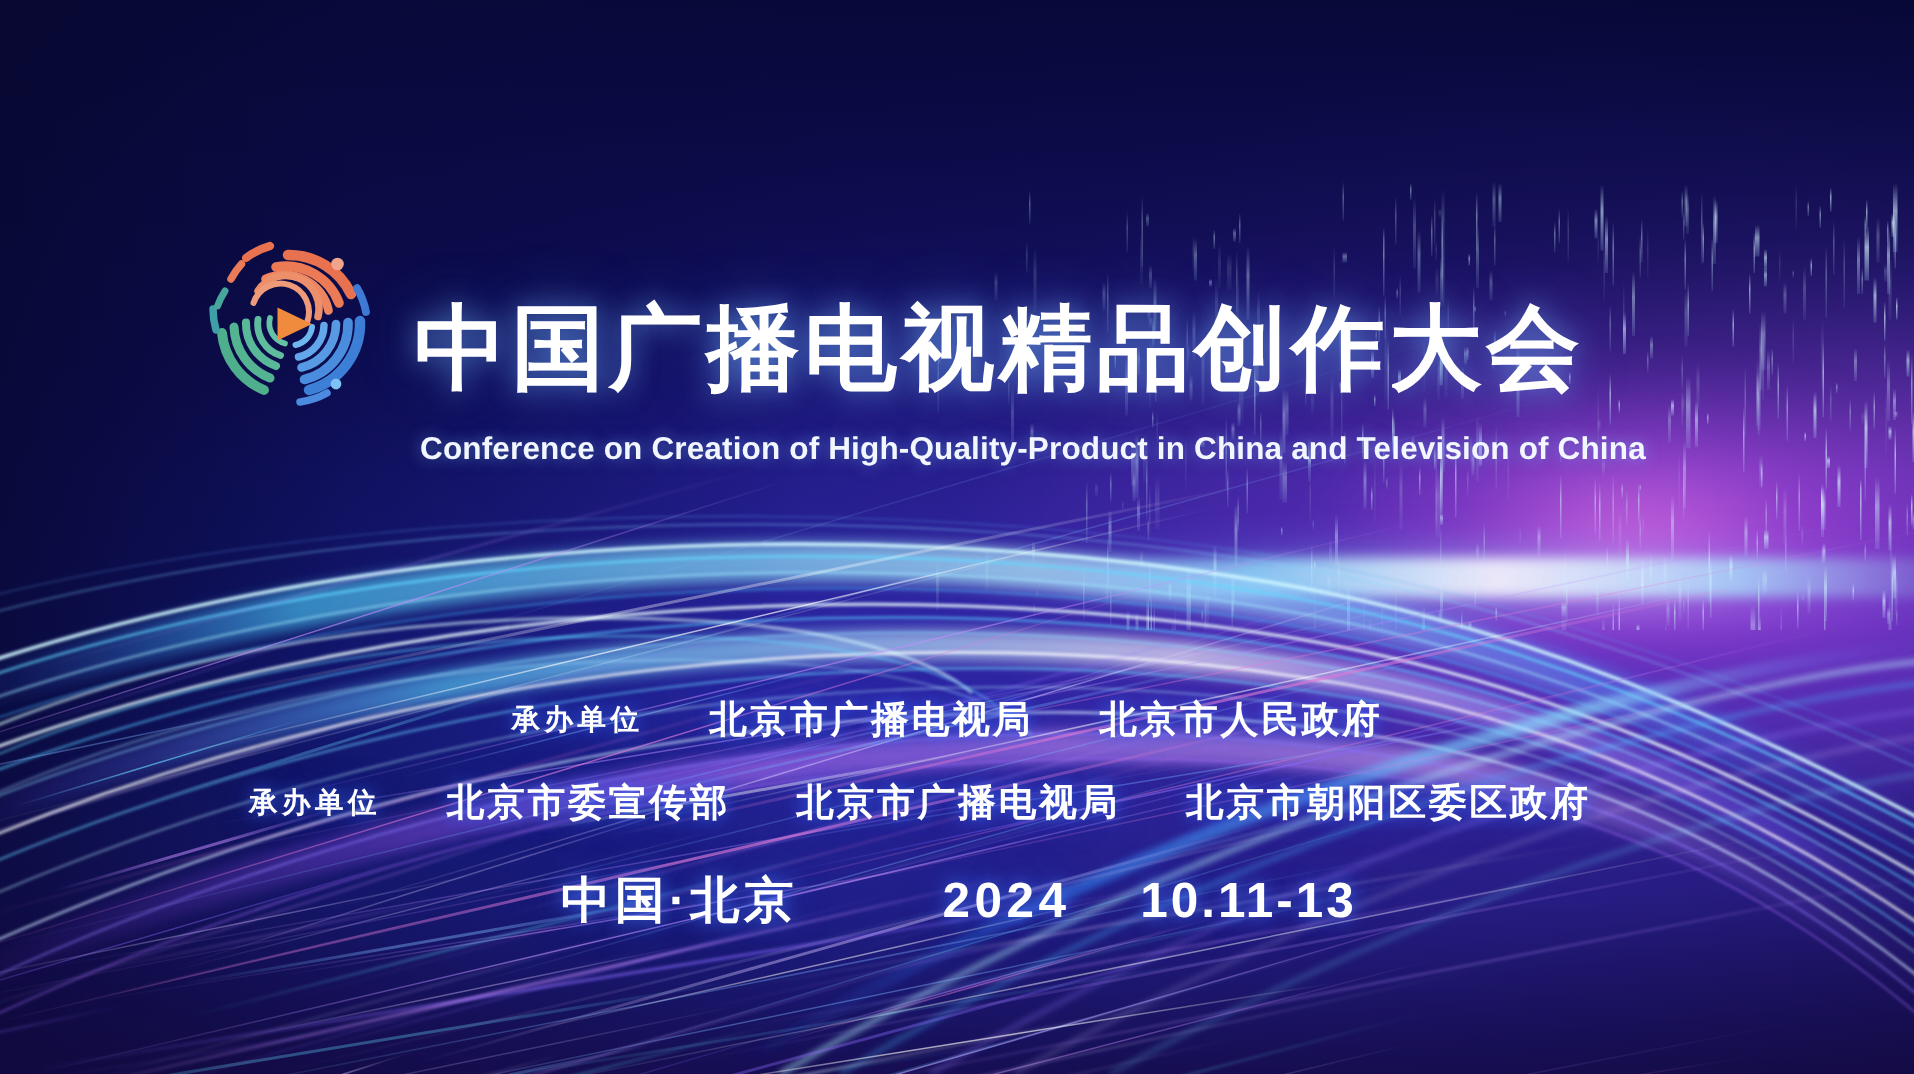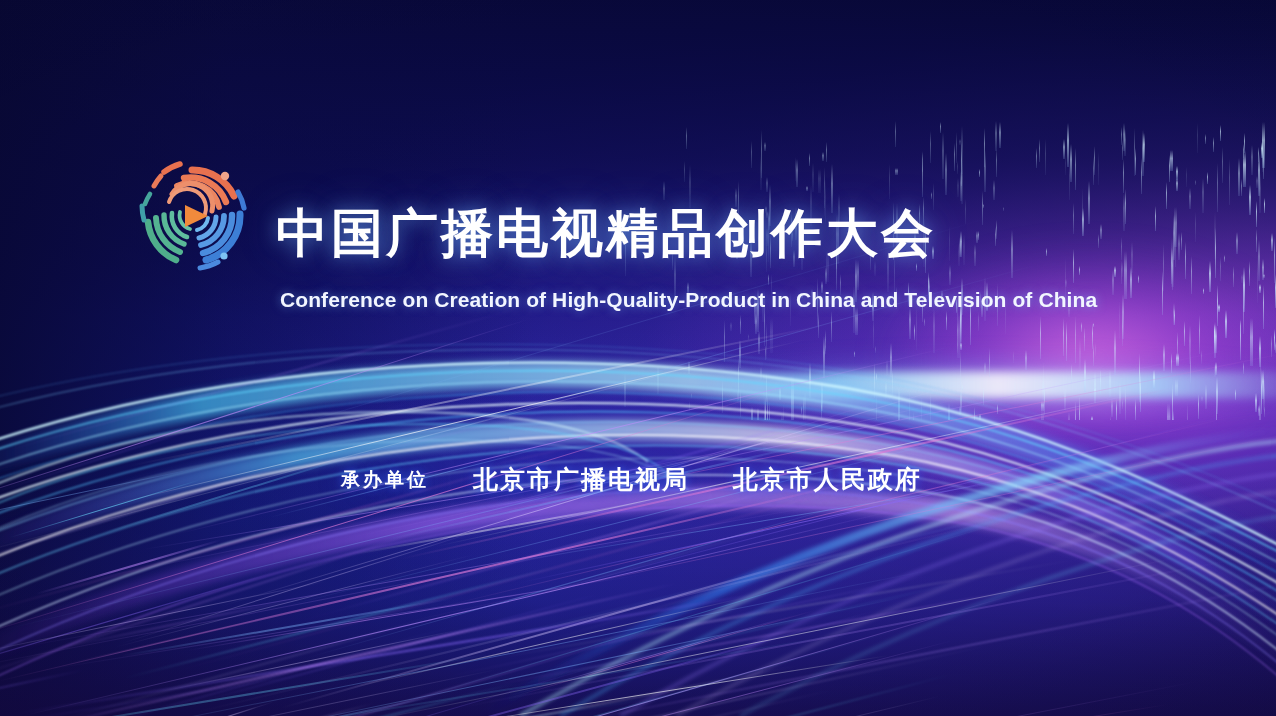--- a/index.html
+++ b/index.html
@@ -64,21 +64,21 @@
   #logo-word{
     position:absolute;left:0;top:112px;width:132px;text-align:center;
     font-size:27px;font-weight:bold;letter-spacing:1.5px;color:#e8806f;
     font-family:"Liberation Sans","DejaVu Sans",sans-serif;
     text-shadow:0 0 8px rgba(232,128,111,0.45);
   }
 
   
   #title-cn{
     position:absolute;left:276px;top:196px;
-    font-size:52px;line-height:74px;font-weight:bold;color:#ffffff;
+    font-size:62px;line-height:74px;font-weight:bold;color:#ffffff;
     letter-spacing:3px;white-space:nowrap;
     text-shadow:0 0 18px rgba(120,190,255,0.55),0 0 40px rgba(90,140,255,0.35);
   }
   #title-en{
     position:absolute;left:280px;top:288px;
     font-size:21px;font-weight:bold;color:#f2f6ff;letter-spacing:0.1px;
     white-space:nowrap;
     text-shadow:0 0 10px rgba(120,190,255,0.55);
   }
 
@@ -811,15 +811,31 @@
   <div id="title-en">Conference on Creation of High-Quality-Product in China and Television of China</div>
 
   <div class="org-row" id="org1">
     <span class="org-label">承办单位</span>
     <span class="org-gap"></span>
     <span>北京市广播电视局</span>
     <span class="org-gap"></span>
     <span>北京市人民政府</span>
   </div>
 
-
+  <div class="org-row" id="org2">
+    <span class="org-label">承办单位</span>
+    <span class="org-gap"></span>
+    <span>北京市委宣传部</span>
+    <span class="org-gap"></span>
+    <span>北京市广播电视局</span>
+    <span class="org-gap"></span>
+    <span>北京市朝阳区委区政府</span>
+  </div>
+
+  <div id="datarow">
+    <span>中国·北京</span>
+    <span class="gap"></span>
+    <span>2024</span>
+    <span style="display:inline-block;width:22px"></span>
+    <span class="dates">10.11-13</span>
+  </div>
 
 </div>
 
 </body></html>

